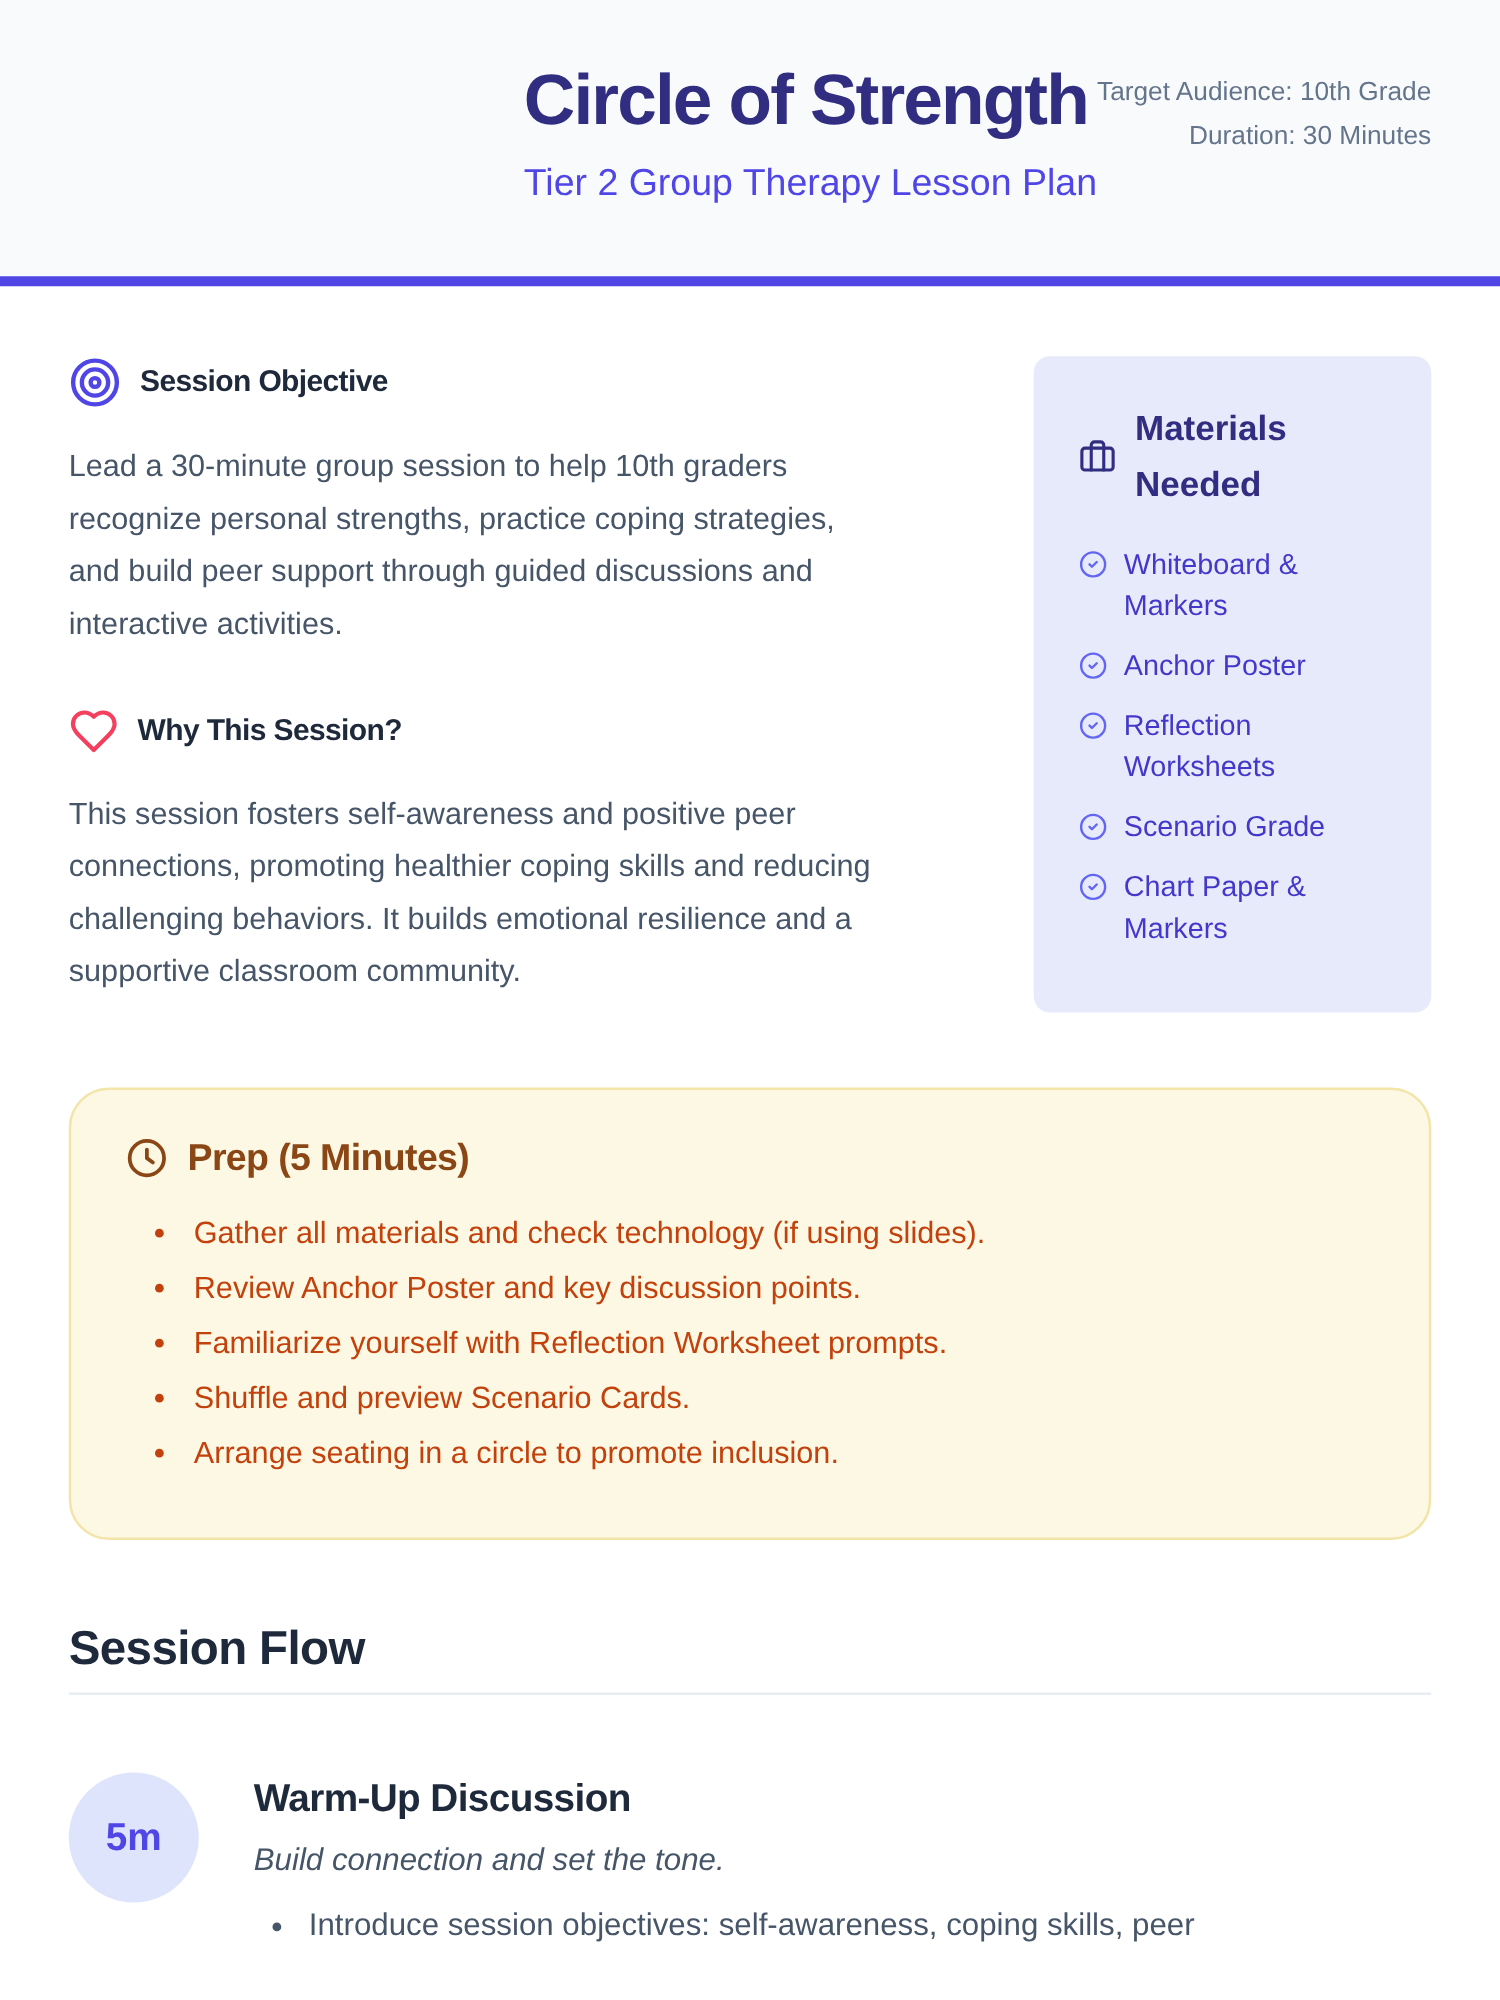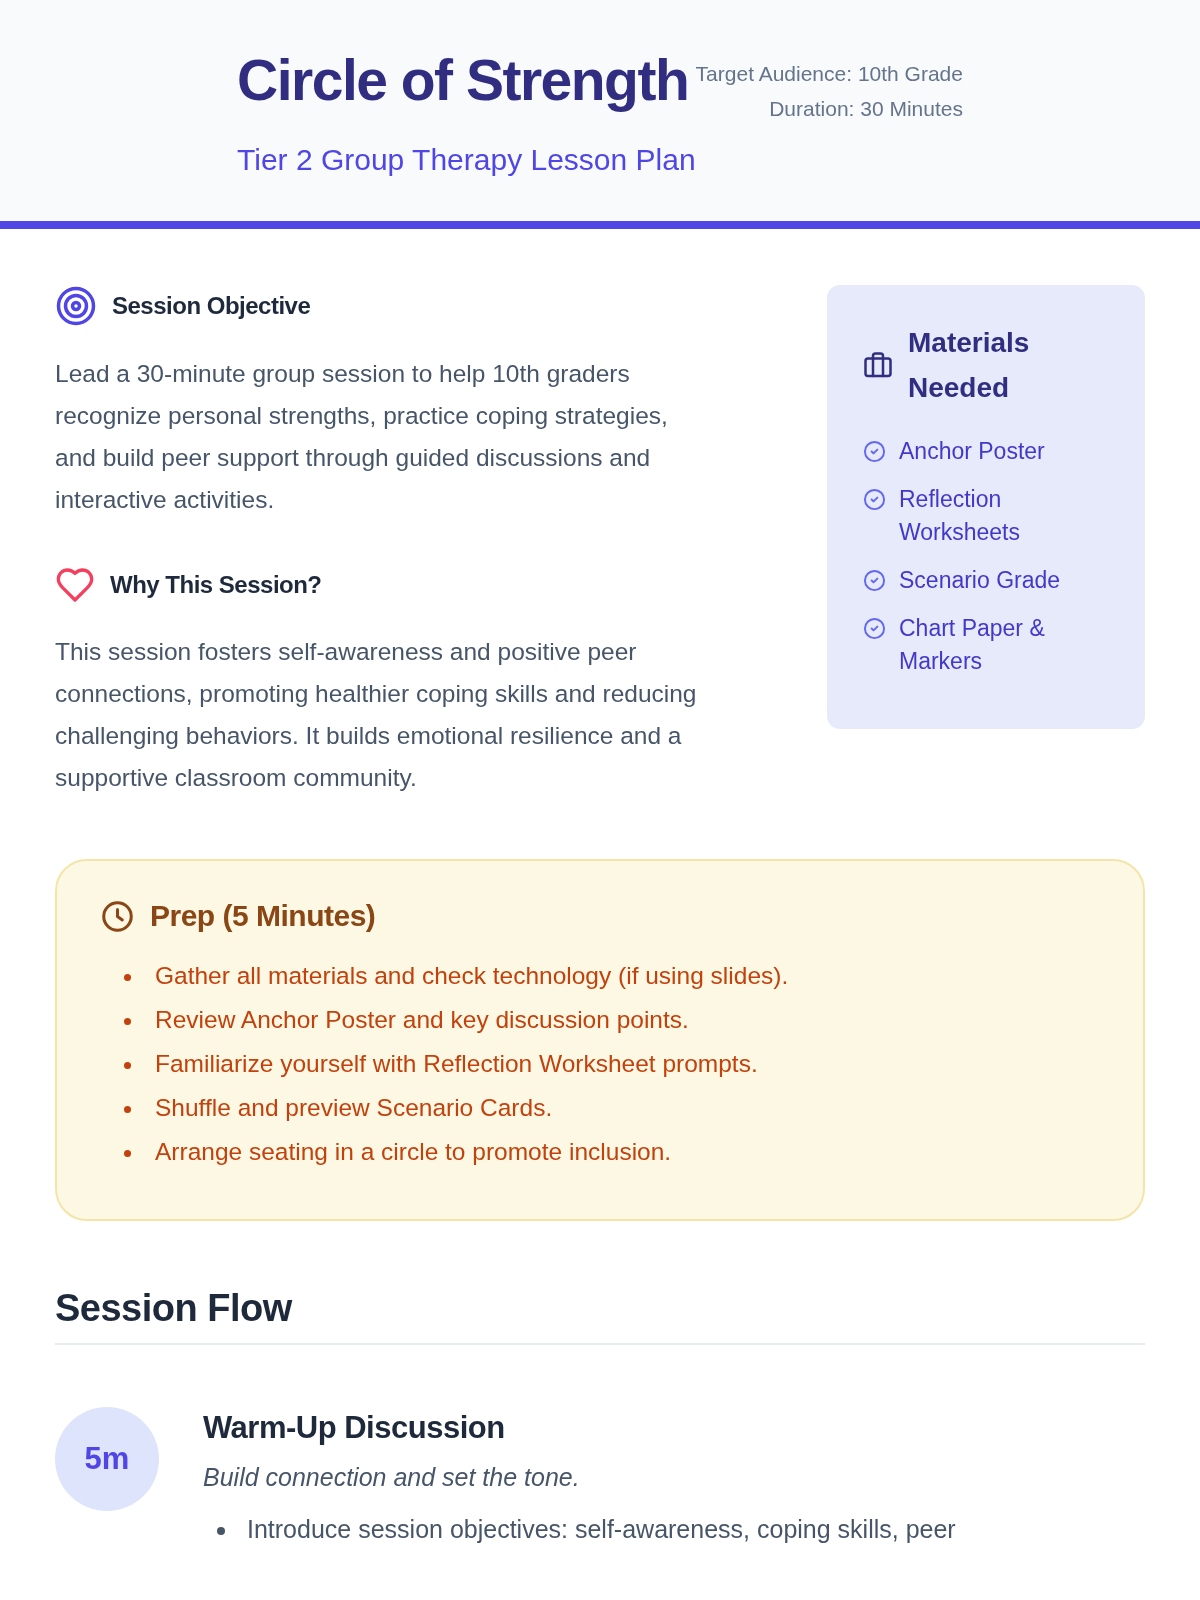--- a/index.html
+++ b/index.html
@@ -8,33 +8,33 @@
     font-family: "Liberation Sans", sans-serif;
     background: #ffffff;
     color: #1e293b;
   }
   
   .header {
     background: #f8fafc;
     height: 229px;
     padding: 50px 55px 0 55px;
     display: flex;
-    justify-content: center;
+    justify-content: flex-end;
     align-items: flex-start;
     border-bottom: 8px solid #4f46e5;
   }
   .page-title {
     font-size: 57px;
     font-weight: bold;
     color: #312e81;
     letter-spacing: -1.5px;
     line-height: 1.08;
   }
   .page-subtitle {
-    margin-top: 31px;
+    margin-top: 18px;
     font-size: 30px;
     font-weight: 500;
     color: #4f46e5;
   }
   .header-meta {
     padding-top: 6px;
     text-align: right;
     font-size: 21px;
     line-height: 35px;
     color: #64748b;
@@ -229,20 +229,29 @@
       <div class="materials-head">
         <span>
           <svg width="30" height="30" viewBox="0 0 24 24" fill="none" stroke="#312e81" stroke-width="2" stroke-linecap="round" stroke-linejoin="round">
             <path d="M16 20V4a2 2 0 0 0-2-2h-4a2 2 0 0 0-2 2v16"></path>
               <rect width="20" height="14" x="2" y="6" rx="2"></rect>
           </svg>
         </span>
         <div class="materials-title">Materials Needed</div>
       </div>
       <ul class="materials-list">
+        <li class="materials-item">
+          <span>
+              <svg width="23" height="23" viewBox="0 0 24 24" fill="none" stroke="#6366f1" stroke-width="2" stroke-linecap="round" stroke-linejoin="round">
+                <circle cx="12" cy="12" r="10"></circle>
+                <path d="m9 12 2 2 4-4"></path>
+              </svg>
+            </span>
+          <span>Whiteboard &amp; Markers</span>
+        </li>
         <li class="materials-item">
           <span>
               <svg width="23" height="23" viewBox="0 0 24 24" fill="none" stroke="#6366f1" stroke-width="2" stroke-linecap="round" stroke-linejoin="round">
                 <circle cx="12" cy="12" r="10"></circle>
                 <path d="m9 12 2 2 4-4"></path>
               </svg>
             </span>
           <span>Anchor Poster</span>
         </li>
         <li class="materials-item">

